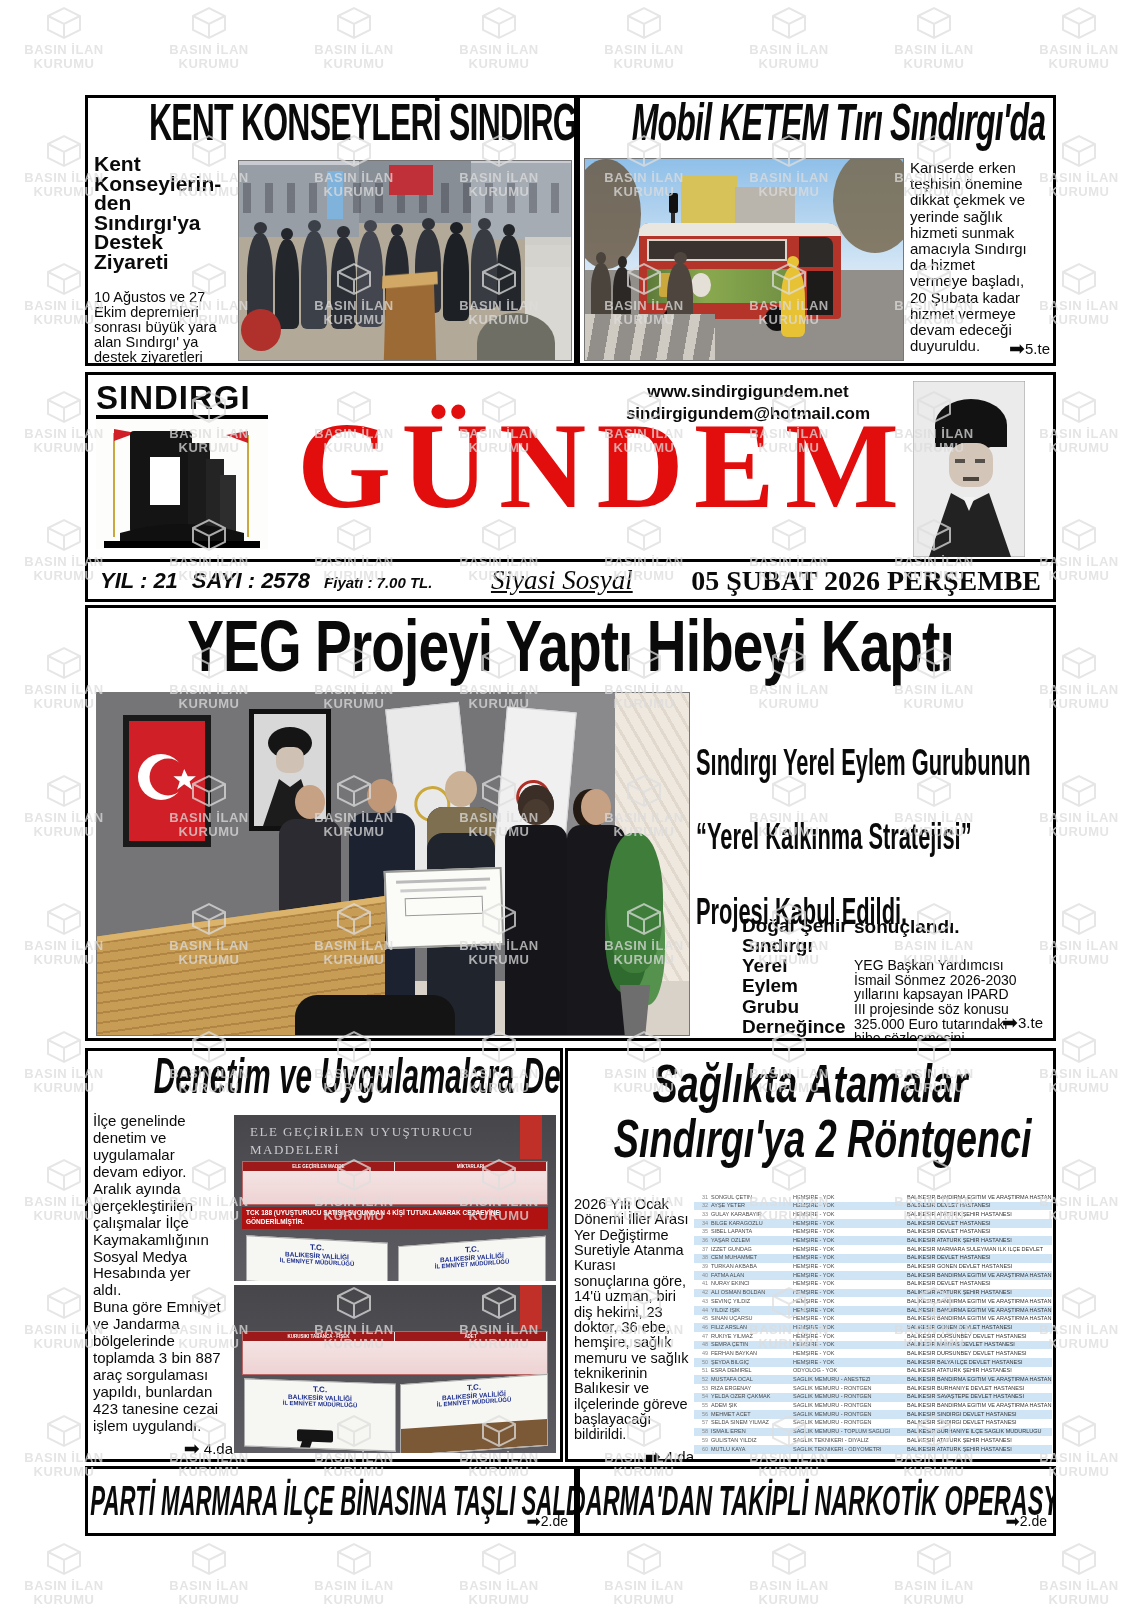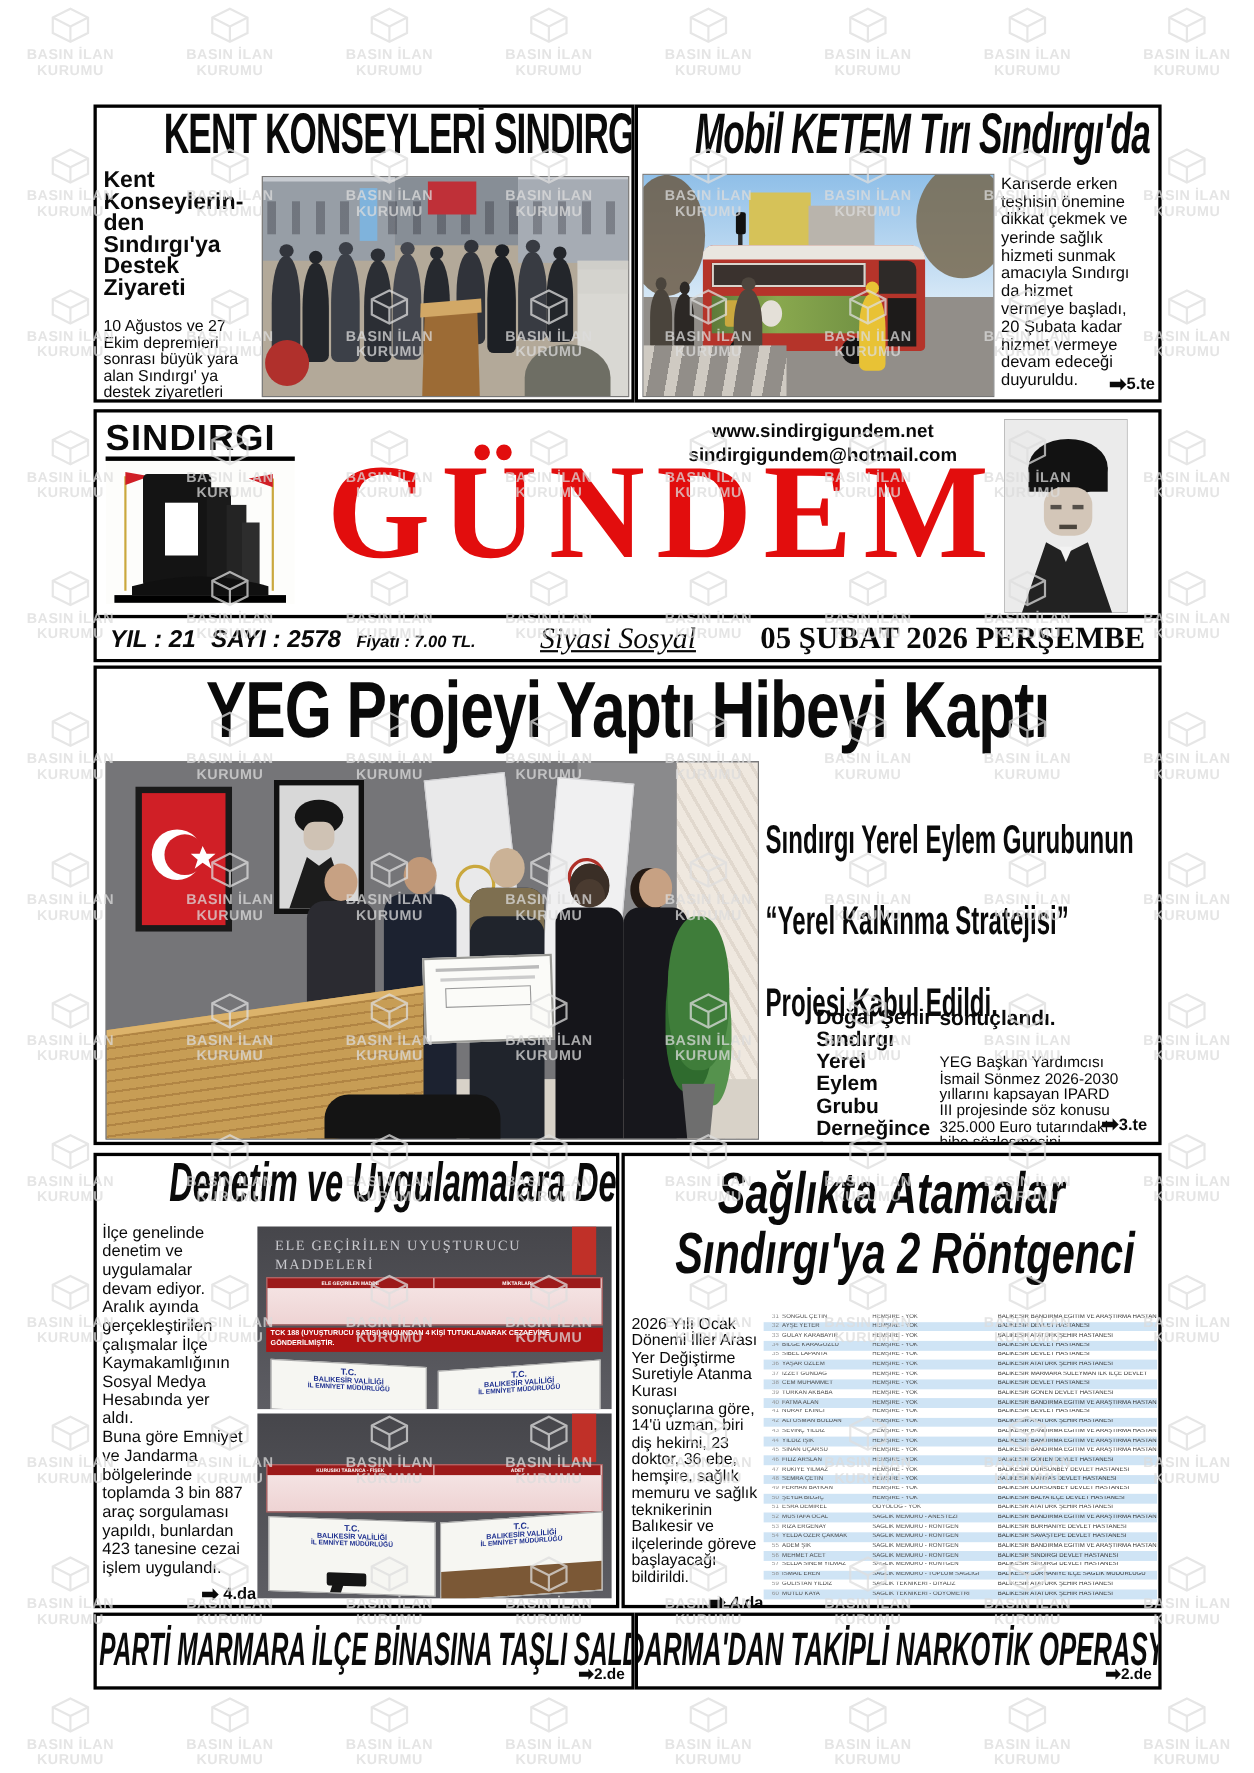--- a/index.html
+++ b/index.html
@@ -3,21 +3,21 @@
 <meta charset="utf-8">
 <style>
   html,body{margin:0;padding:0;background:#fff;}
   .page{position:relative;width:1140px;height:1612px;background:#fff;overflow:hidden;
         font-family:"Liberation Sans",sans-serif;color:#0a0a0a;}
   .box{position:absolute;background:#fff;border:3px solid #000;box-sizing:border-box;overflow:hidden;}
   .abs{position:absolute;box-sizing:border-box;}
   .hl{font-weight:bold;white-space:nowrap;display:inline-block;transform-origin:center;}
   .hlwrap{position:absolute;left:0;right:0;text-align:center;overflow:visible;}
   .preline{white-space:pre-line;}
-  .pref{font-weight:bold;font-size:15px;white-space:nowrap;}
+  .pref{font-weight:normal;font-size:15px;white-space:nowrap;}
   .pref .ar{font-size:19px;vertical-align:-1px;}
   .photo{position:absolute;overflow:hidden;border:1px solid #777;box-sizing:border-box;}
   .fig{position:absolute;border-radius:45% 45% 6px 6px;}
   .fig::before{content:"";position:absolute;top:-11px;left:25%;width:50%;height:12px;border-radius:50%;background:inherit;}
   
   .gundem{font-family:"Liberation Serif",serif;font-weight:bold;color:var(--brand-red,#e20d0d);
           font-size:116px;letter-spacing:10px;display:inline-block;transform:scale(1.04,1.06);white-space:nowrap;}
   .sind{font-weight:bold;font-size:33px;letter-spacing:1px;}
   
   .ibar{position:absolute;left:0;right:0;bottom:0;height:40px;border-top:3px solid #000;

